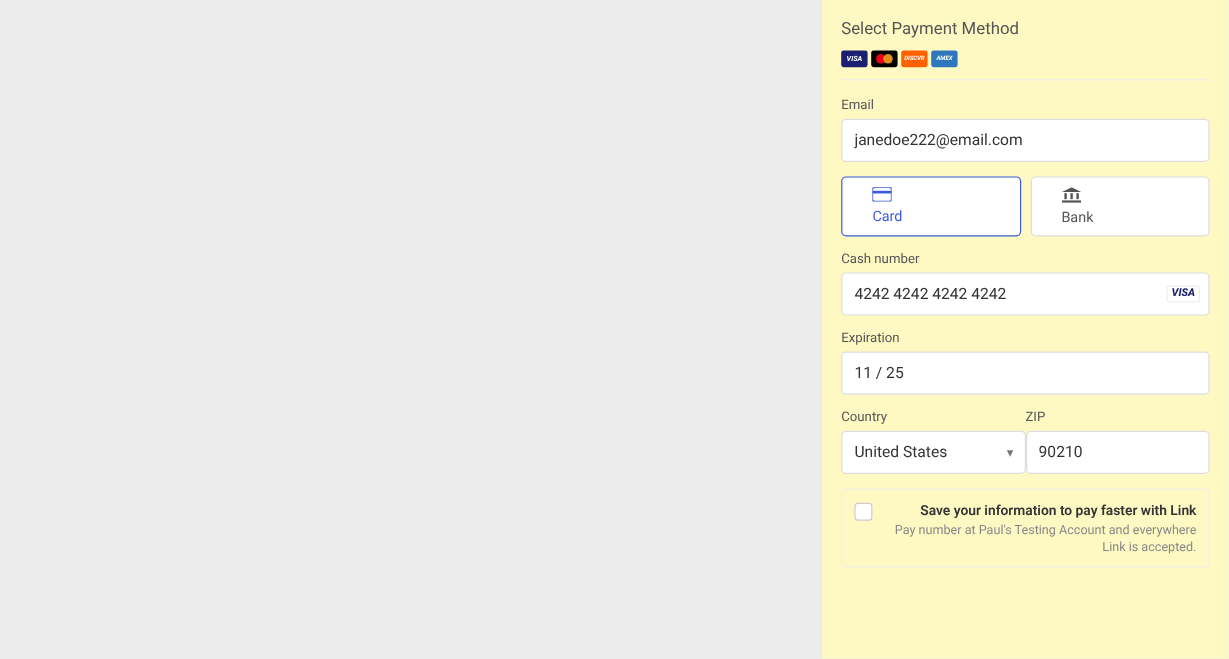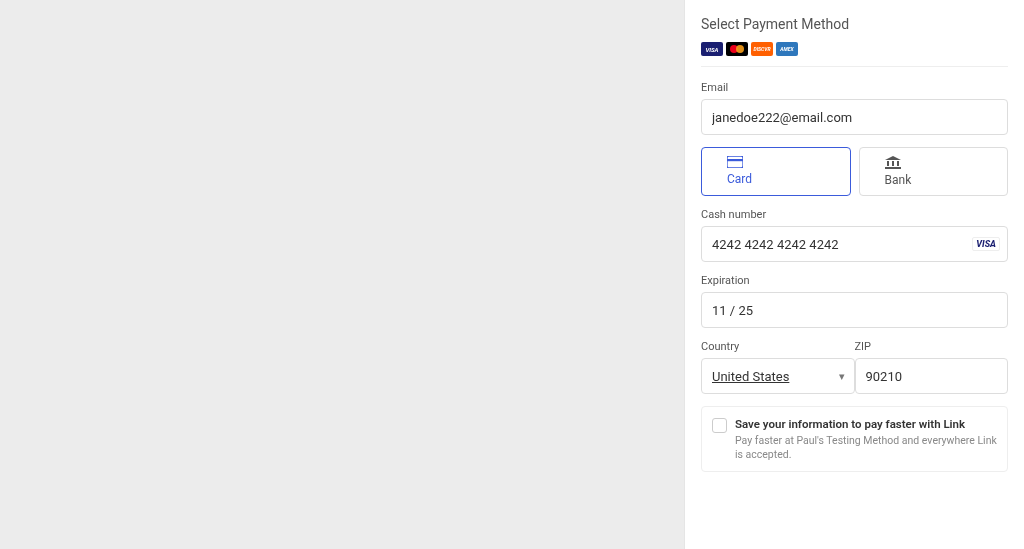--- a/index.html
+++ b/index.html
@@ -8,21 +8,21 @@
       background: #ececec;
       width: 1024px;
       height: 549px;
       overflow: hidden;
       color: #333;
     }
     .page { display: flex; height: 100%; }
     .left { flex: 1; background: #ececec; }
     .right {
       width: 340px;
-      background: #ffffff;
+      background: #fef9c3;
       padding: 16px 16px 0 16px;
       overflow: visible;
       border-left: 1px solid #e5e5e5;
     }
     .section-title {
       font-size: 14px;
       color: #555;
       margin-bottom: 10px;
       font-weight: 400;
     }
@@ -78,24 +78,24 @@
       position:absolute; right:8px; top:50%; transform:translateY(-50%);
       font-size:9px; font-weight:800; font-style:italic; color:#1a1f71;
       background:#fff; border:1px solid #eee; border-radius:2px; padding:1px 3px;
     }
     .cvc-wrap { position:relative; }
     .cvc-card-icon { position:absolute; right:8px; top:50%; transform:translateY(-50%); width:22px; height:14px; background:#ddd; border-radius:2px; }
     .cvc-card-icon::after{ content:''; position:absolute; right:2px; top:2px; width:8px; height:4px; background:#999; border-radius:1px;}
 
     .select-wrap { position:relative; }
     .chevron { position:absolute; right:10px; top:50%; transform:translateY(-50%); font-size:11px; color:#777; pointer-events:none; }
-    .select { appearance:none; -webkit-appearance:none; padding-right:14px;text-decoration:underline; }
+    .select { appearance:none; -webkit-appearance:none; padding-right:14px; }
 
     .link-box { border:1px solid #eee; border-radius:4px; padding:10px; margin-bottom:14px; }
-    .link-top { display:flex; gap:8px; align-items:flex-start; }
+    .link-top { display:flex; gap:8px; align-items:flex-start;text-align:right; }
     .chk { width:15px; height:15px; border:1px solid #ccc; border-radius:3px; background:#fff; flex-shrink:0; margin-top:1px; }
     .link-title { font-size:11.5px; font-weight:600; color:#333; line-height:1.3; }
     .link-sub { font-size:10.5px; color:#888; margin-top:2px; line-height:1.3; }
   </style>
 </head>
 <body>
 
 <div class="page">
   <div class="left"></div>
   <div class="right">
@@ -170,20 +170,20 @@
         <span class="label">ZIP</span>
         <input class="input" value="90210" style="">
       </div>
     </div>
 
     <div class="link-box">
       <div class="link-top">
         <div class="chk"></div>
         <div>
           <div class="link-title">Save your information to pay faster with Link</div>
-          <div class="link-sub">Pay faster at Paul's Testing Method and everywhere Link is accepted.</div>
+          <div class="link-sub">Pay number at Paul's Testing Account and everywhere Link is accepted.</div>
         </div>
       </div>
 
     </div>
 
   </div>
 </div>
 
 </body></html>

